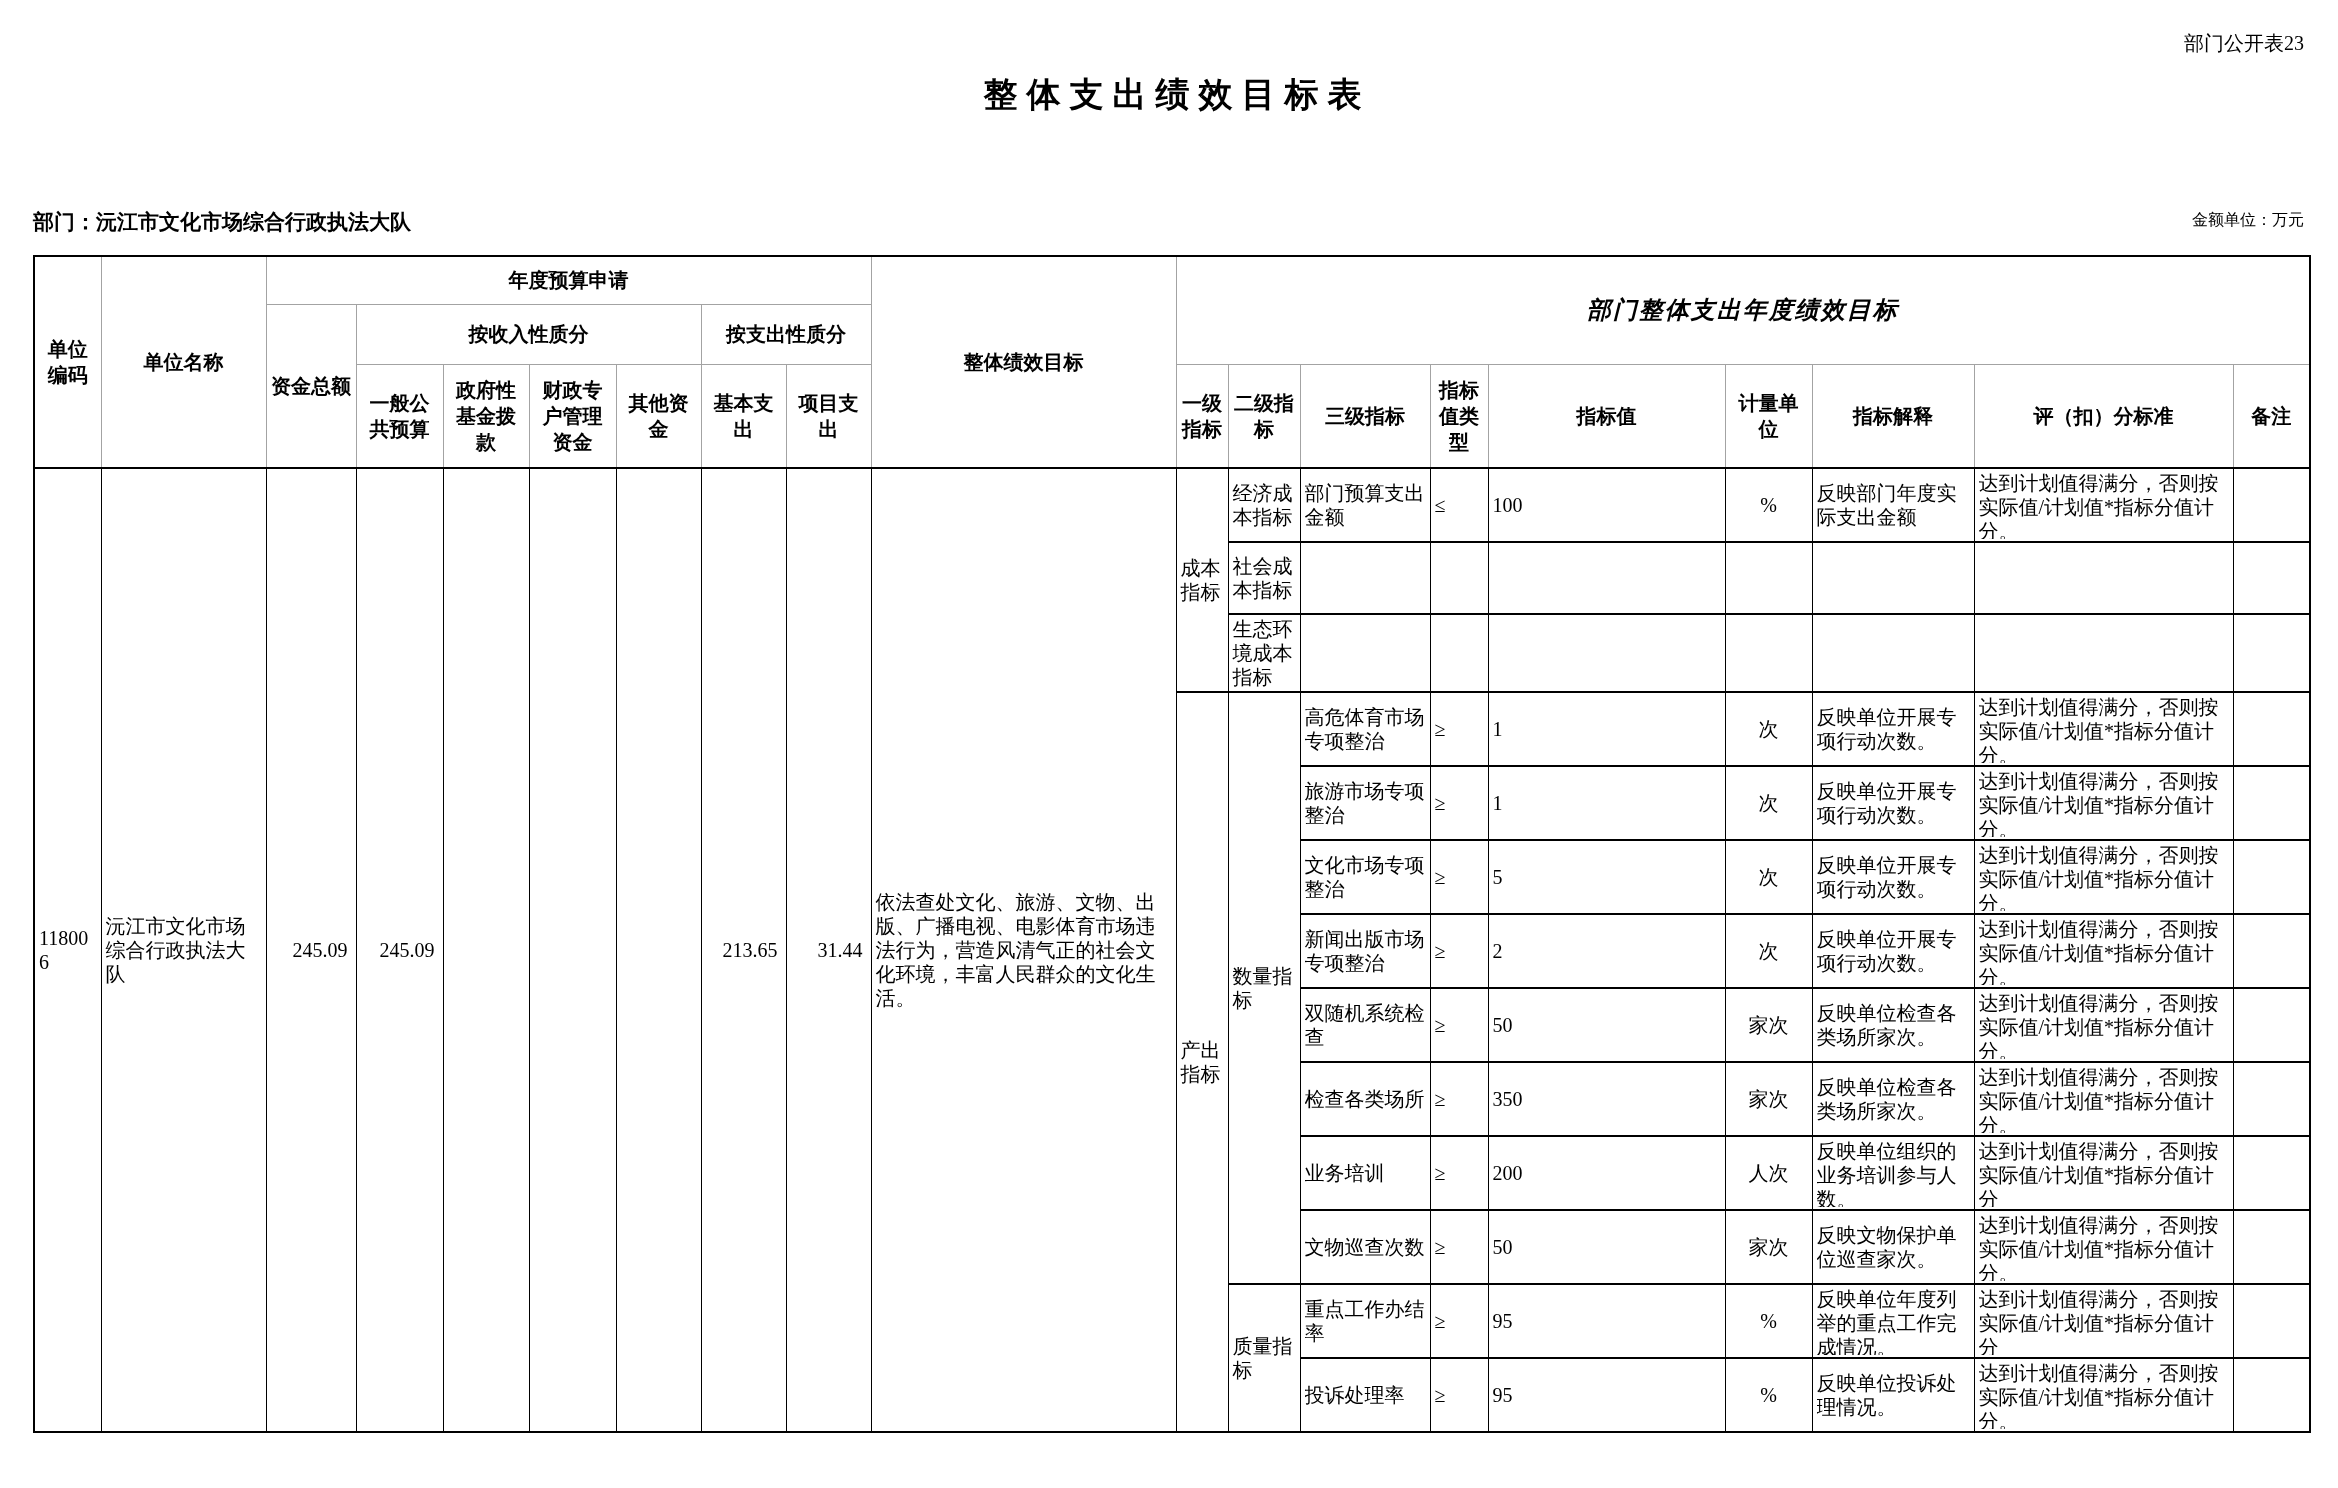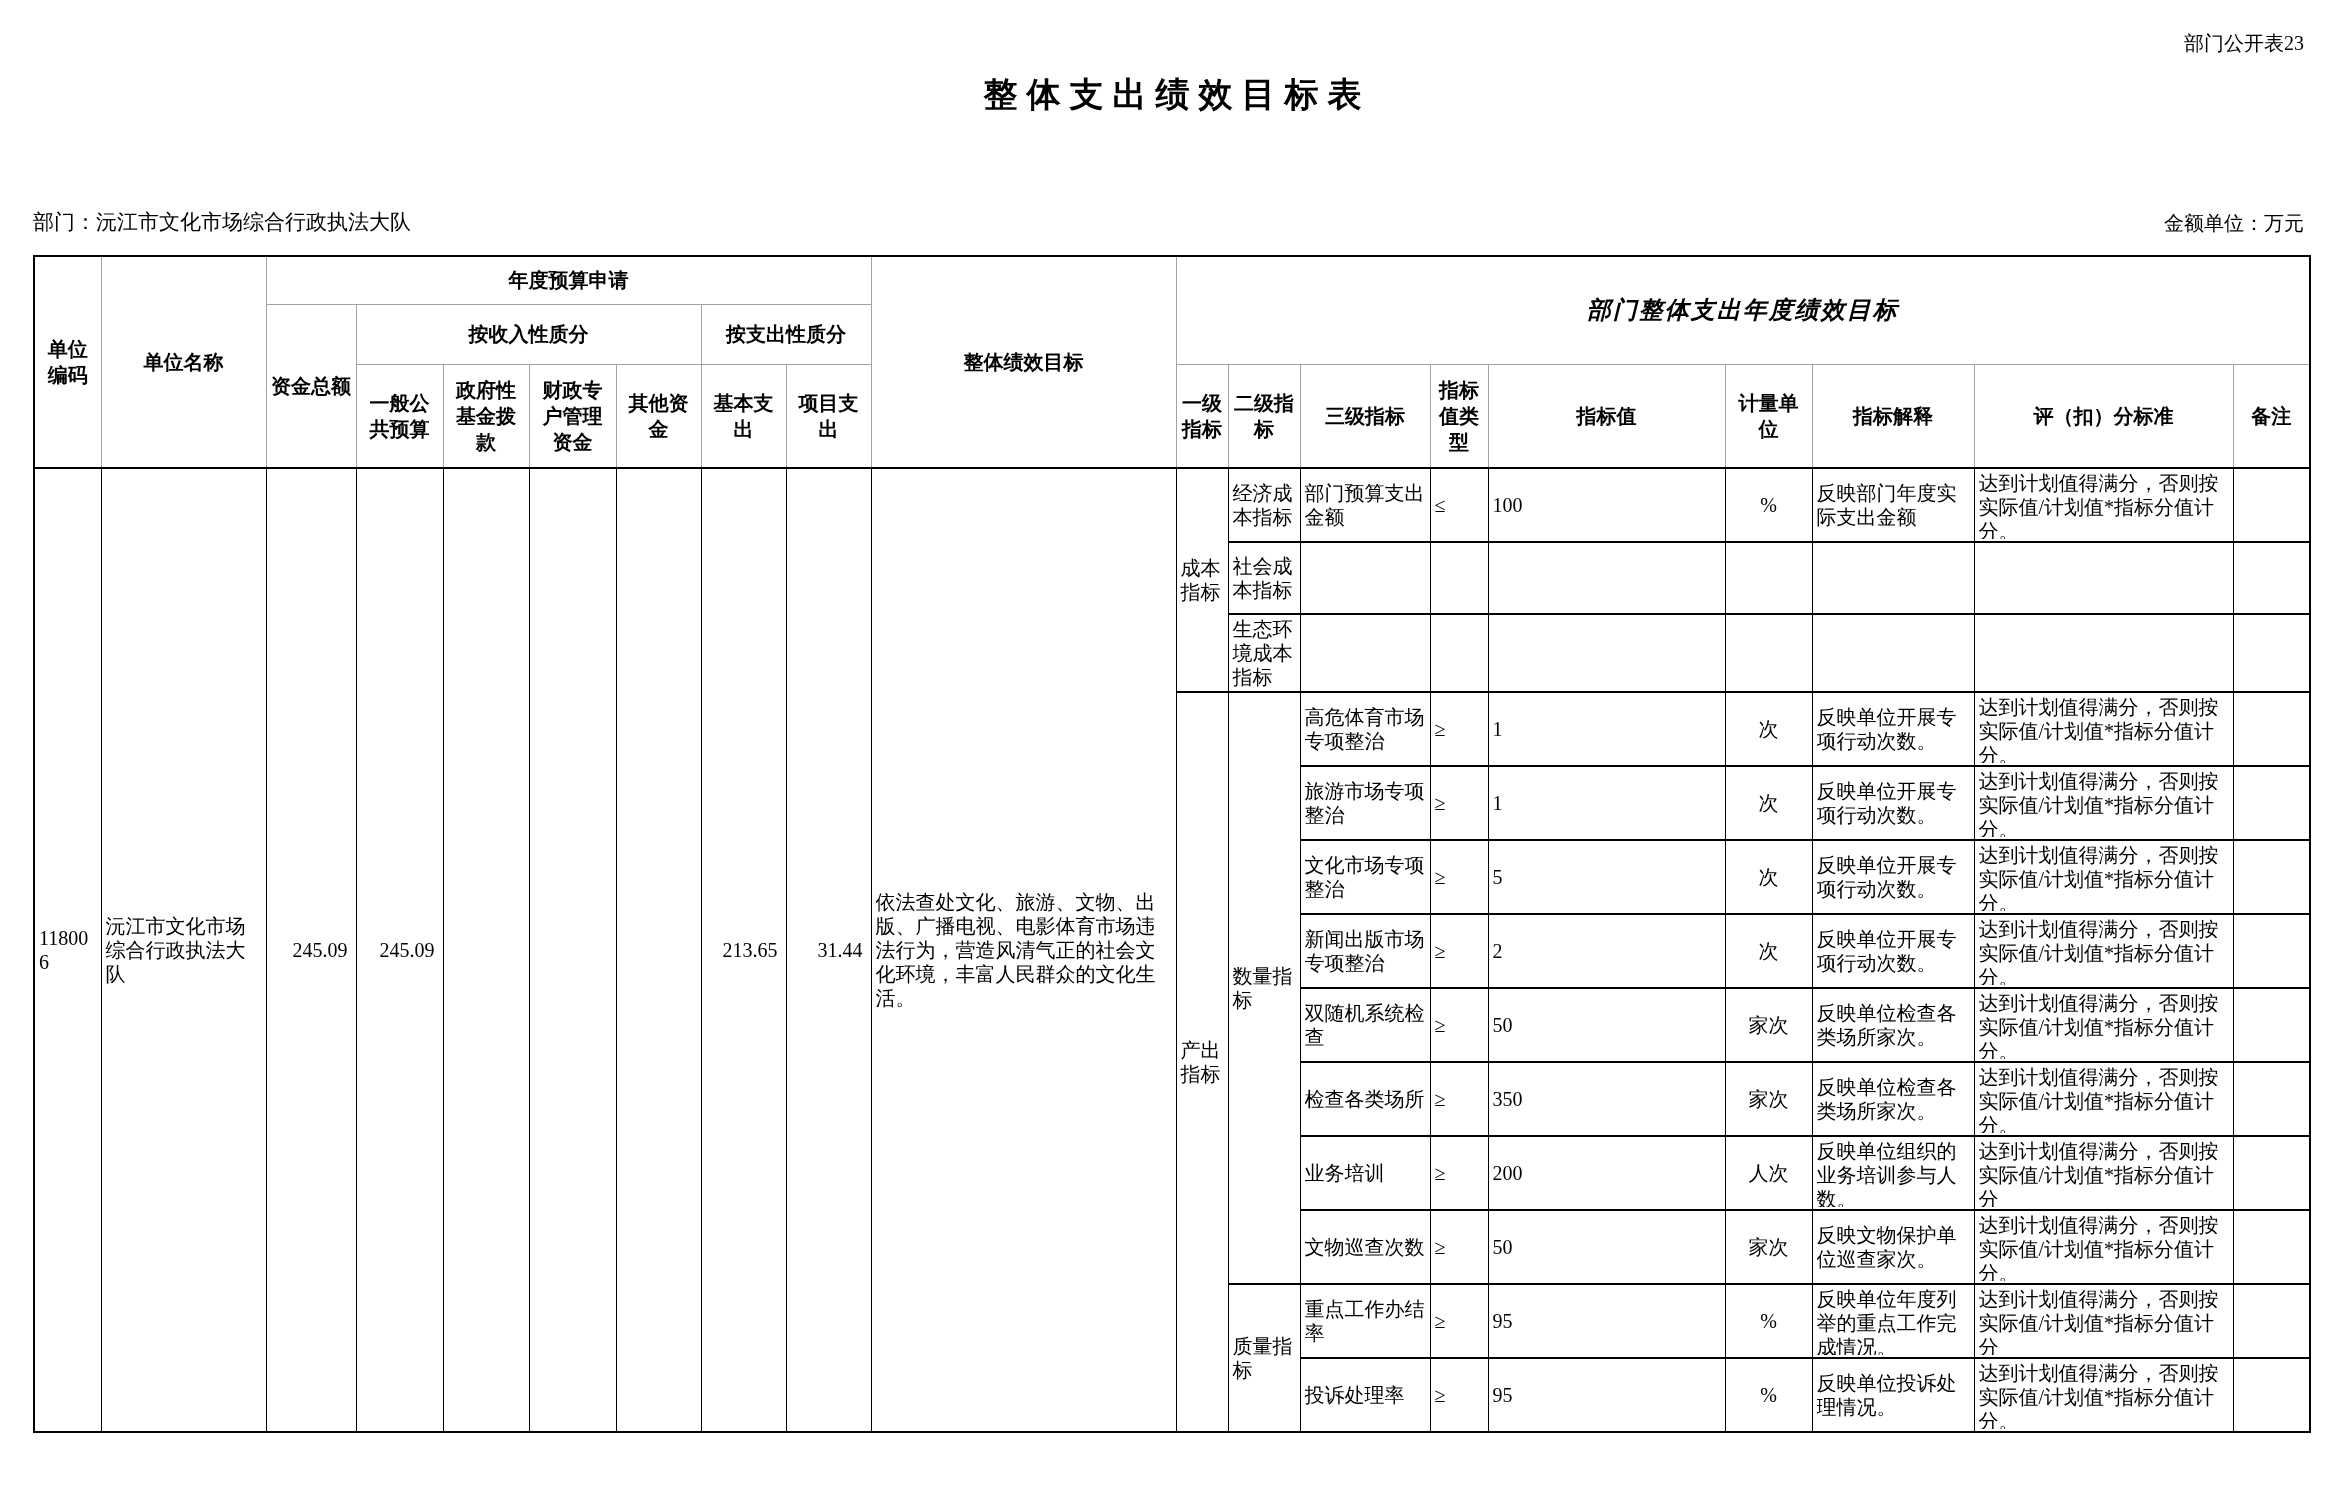--- a/index.html
+++ b/index.html
@@ -5,22 +5,22 @@
   html,body{margin:0;padding:0;}
   body{
     width:2338px;height:1488px;background:#ffffff;color:#000;
     font-family:"Liberation Serif","DejaVu Serif",serif;
     position:relative;overflow:hidden;
   }
   .corner{position:absolute;top:30px;right:34px;font-size:20px;}
   .title{position:absolute;top:64px;left:0;width:100%;margin:8px;text-align:center;
          font-size:34px;font-weight:bold;letter-spacing:9px;}
   .meta{position:absolute;top:208px;left:33px;right:34px;height:30px;}
-  .meta .dept{position:absolute;left:0;top:0;font-size:21px;font-weight:normal;}
-  .meta .unit{position:absolute;right:0;top:2px;font-size:20px;}
+  .meta .dept{position:absolute;left:0;top:0;font-size:21px;font-weight:bold;}
+  .meta .unit{position:absolute;right:0;top:2px;font-size:16px;}
   table.main{
     position:absolute;top:255px;left:33px;width:2276px;
     border-collapse:collapse;table-layout:fixed;
     border:2px solid #000;
   }
   th{
     border:1px solid #a3a3a3;font-weight:bold;font-size:20px;
     text-align:center;vertical-align:middle;padding:2px 4px;line-height:26px;
     overflow:hidden;
   }

